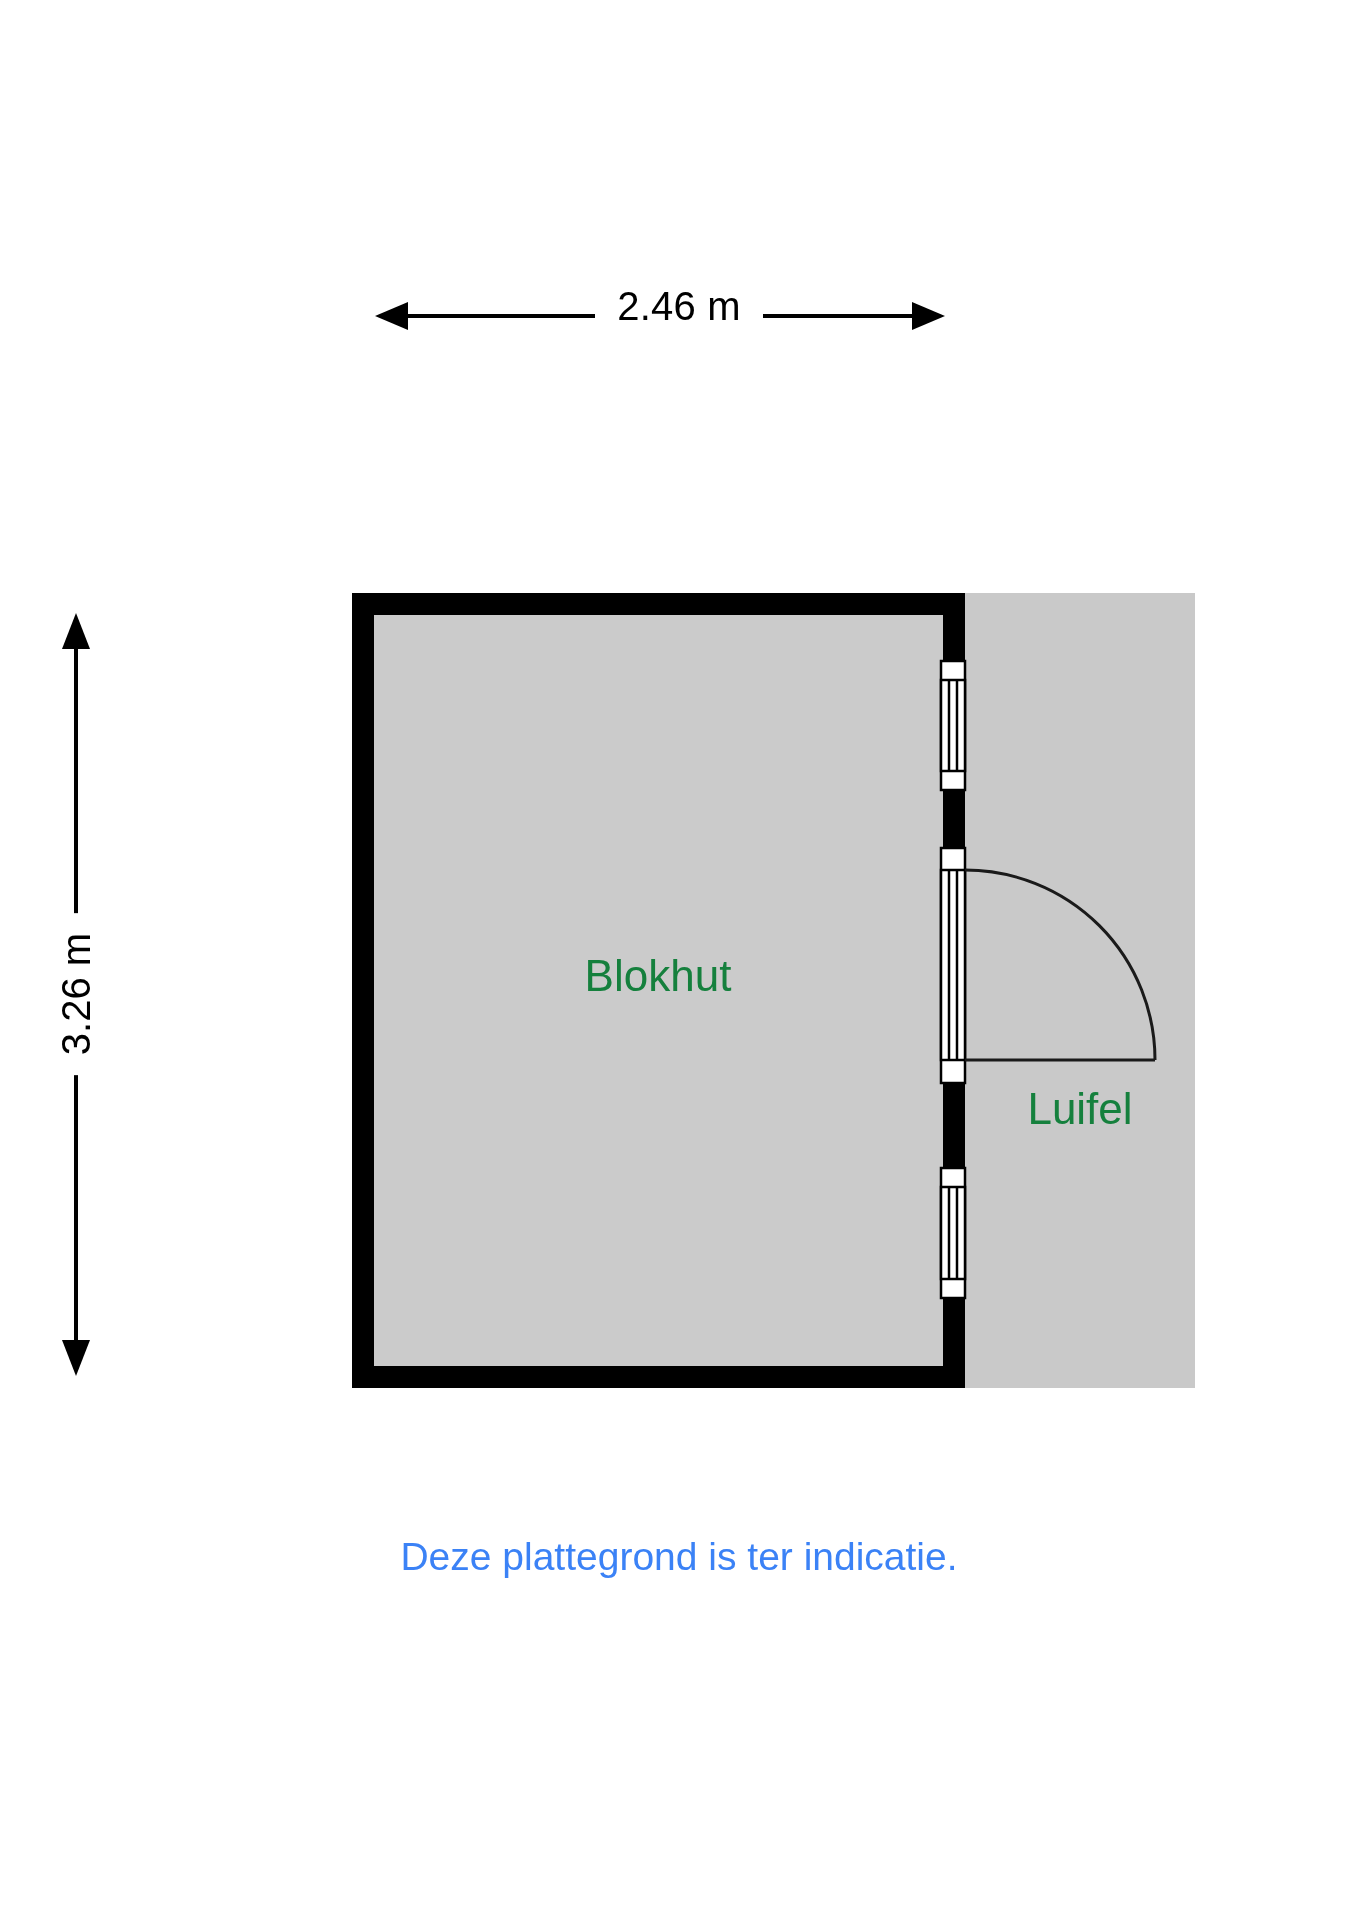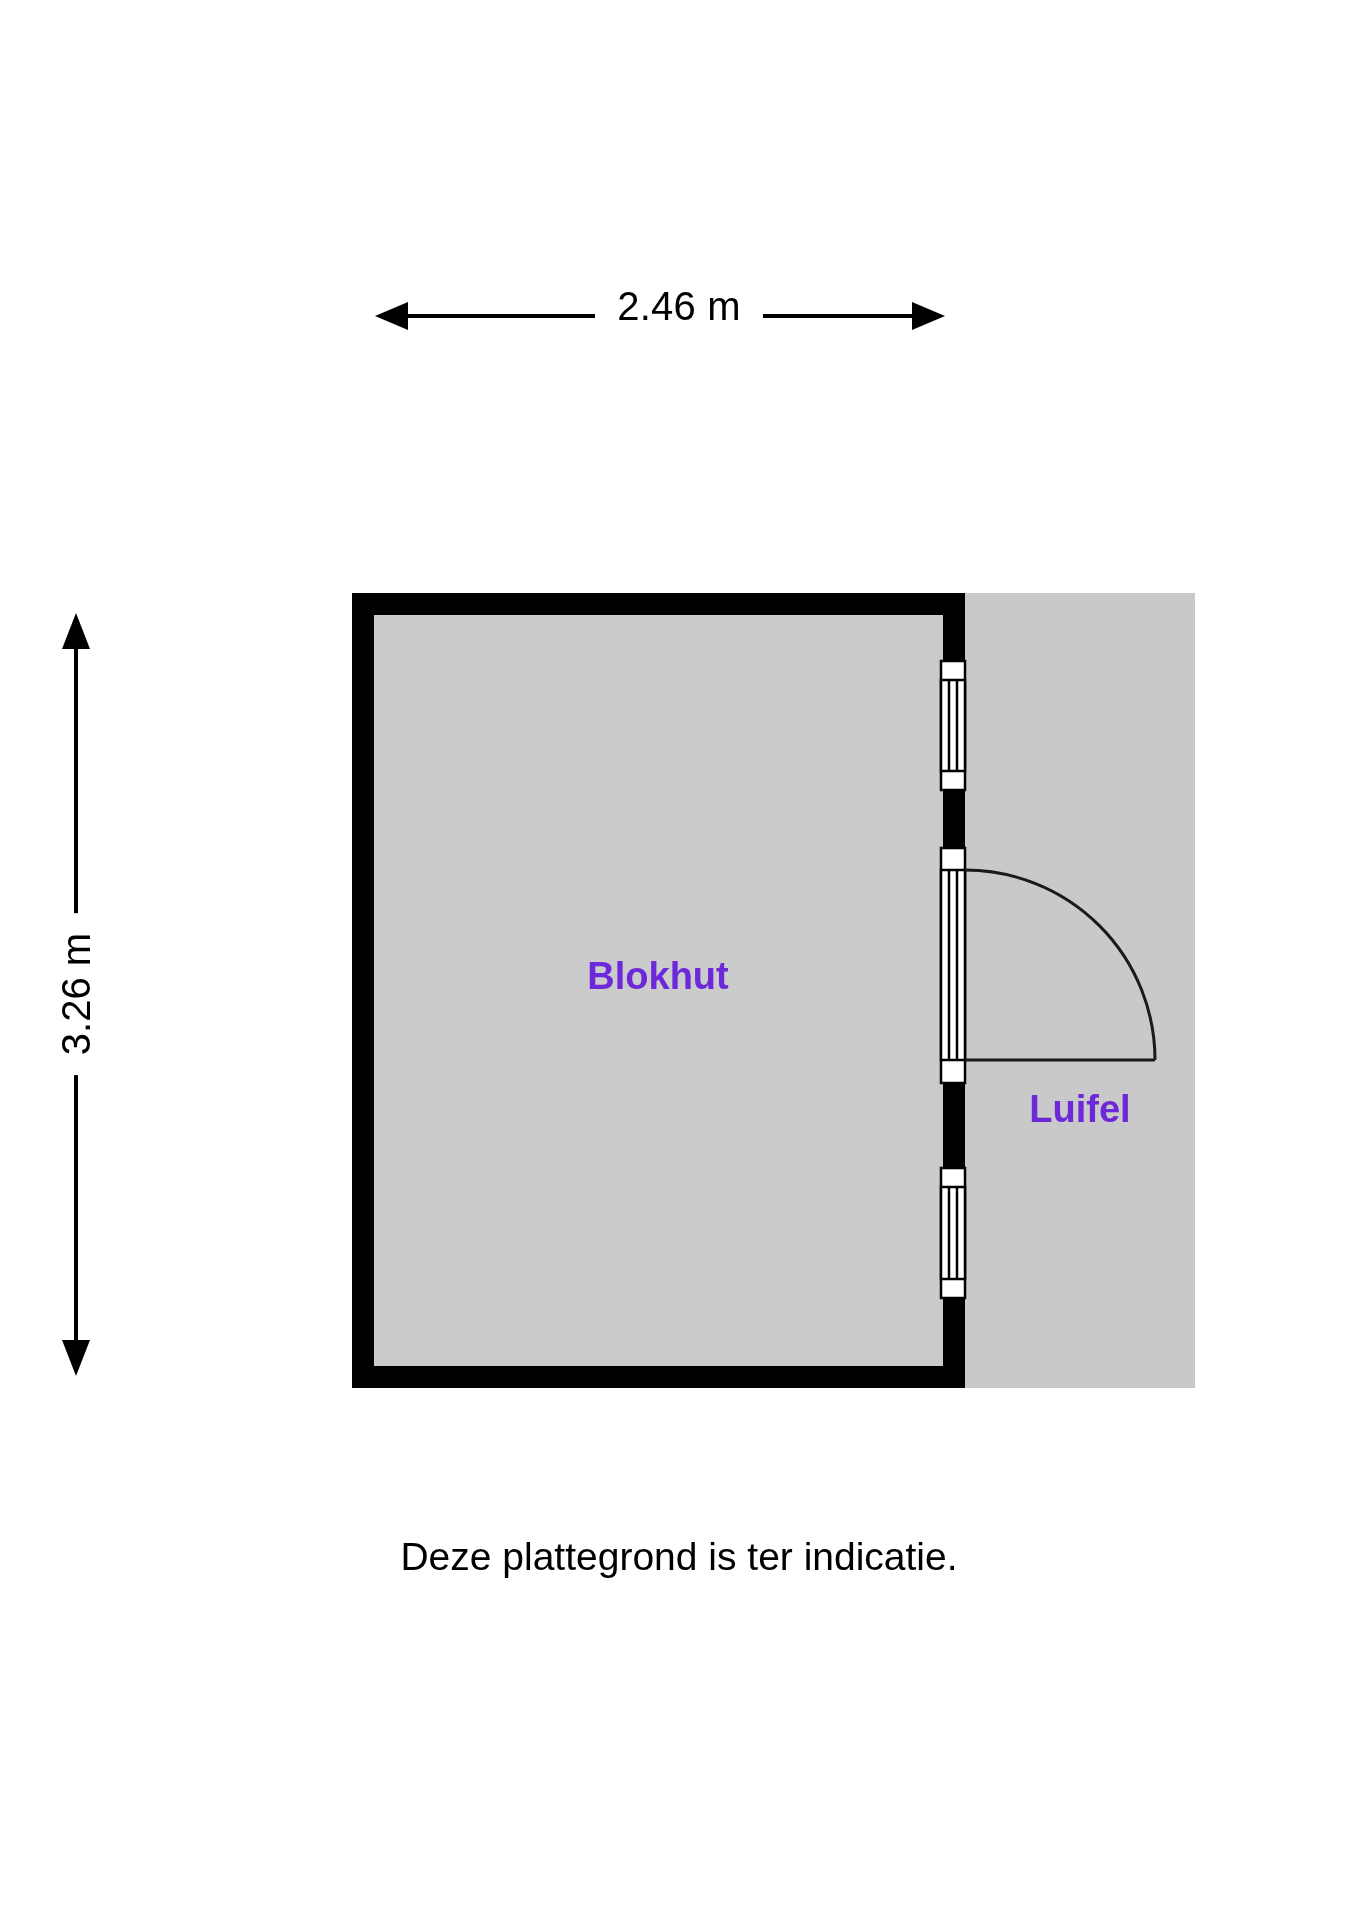--- a/index.html
+++ b/index.html
@@ -55,46 +55,45 @@
     pointer-events: none;
   }
   .dim-label-v span {
     background: #ffffff;
     padding: 0 20px;
   }
 
   
   .room-label {
     position: absolute;
-    font-size: 38px;
+    font-size: 44px;
     line-height: 1;
     white-space: nowrap;
-    color: #6d28d9;
-    font-weight: bold;
+    color: #15803d;
   }
   #label-blokhut {
     left: 658px;
     top: 968px;
     transform: translate(-50%, -50%);
   }
   #label-luifel {
     left: 1080px;
     top: 1101px;
     transform: translate(-50%, -50%);
   }
 
   
   .disclaimer {
     position: absolute;
     left: 0;
     width: 1358px;
     text-align: center;
     font-size: 39px;
     line-height: 1.28;
-    color: #000000;
+    color: #3b82f6;
   }
   #disclaimer-line-1 { top: 1524px; }
   #disclaimer-line-2 { top: 1574px; }
 
   svg { display: block; }
 </style>
 </head>
 <body>
 
 <div id="floorplan-stage">

